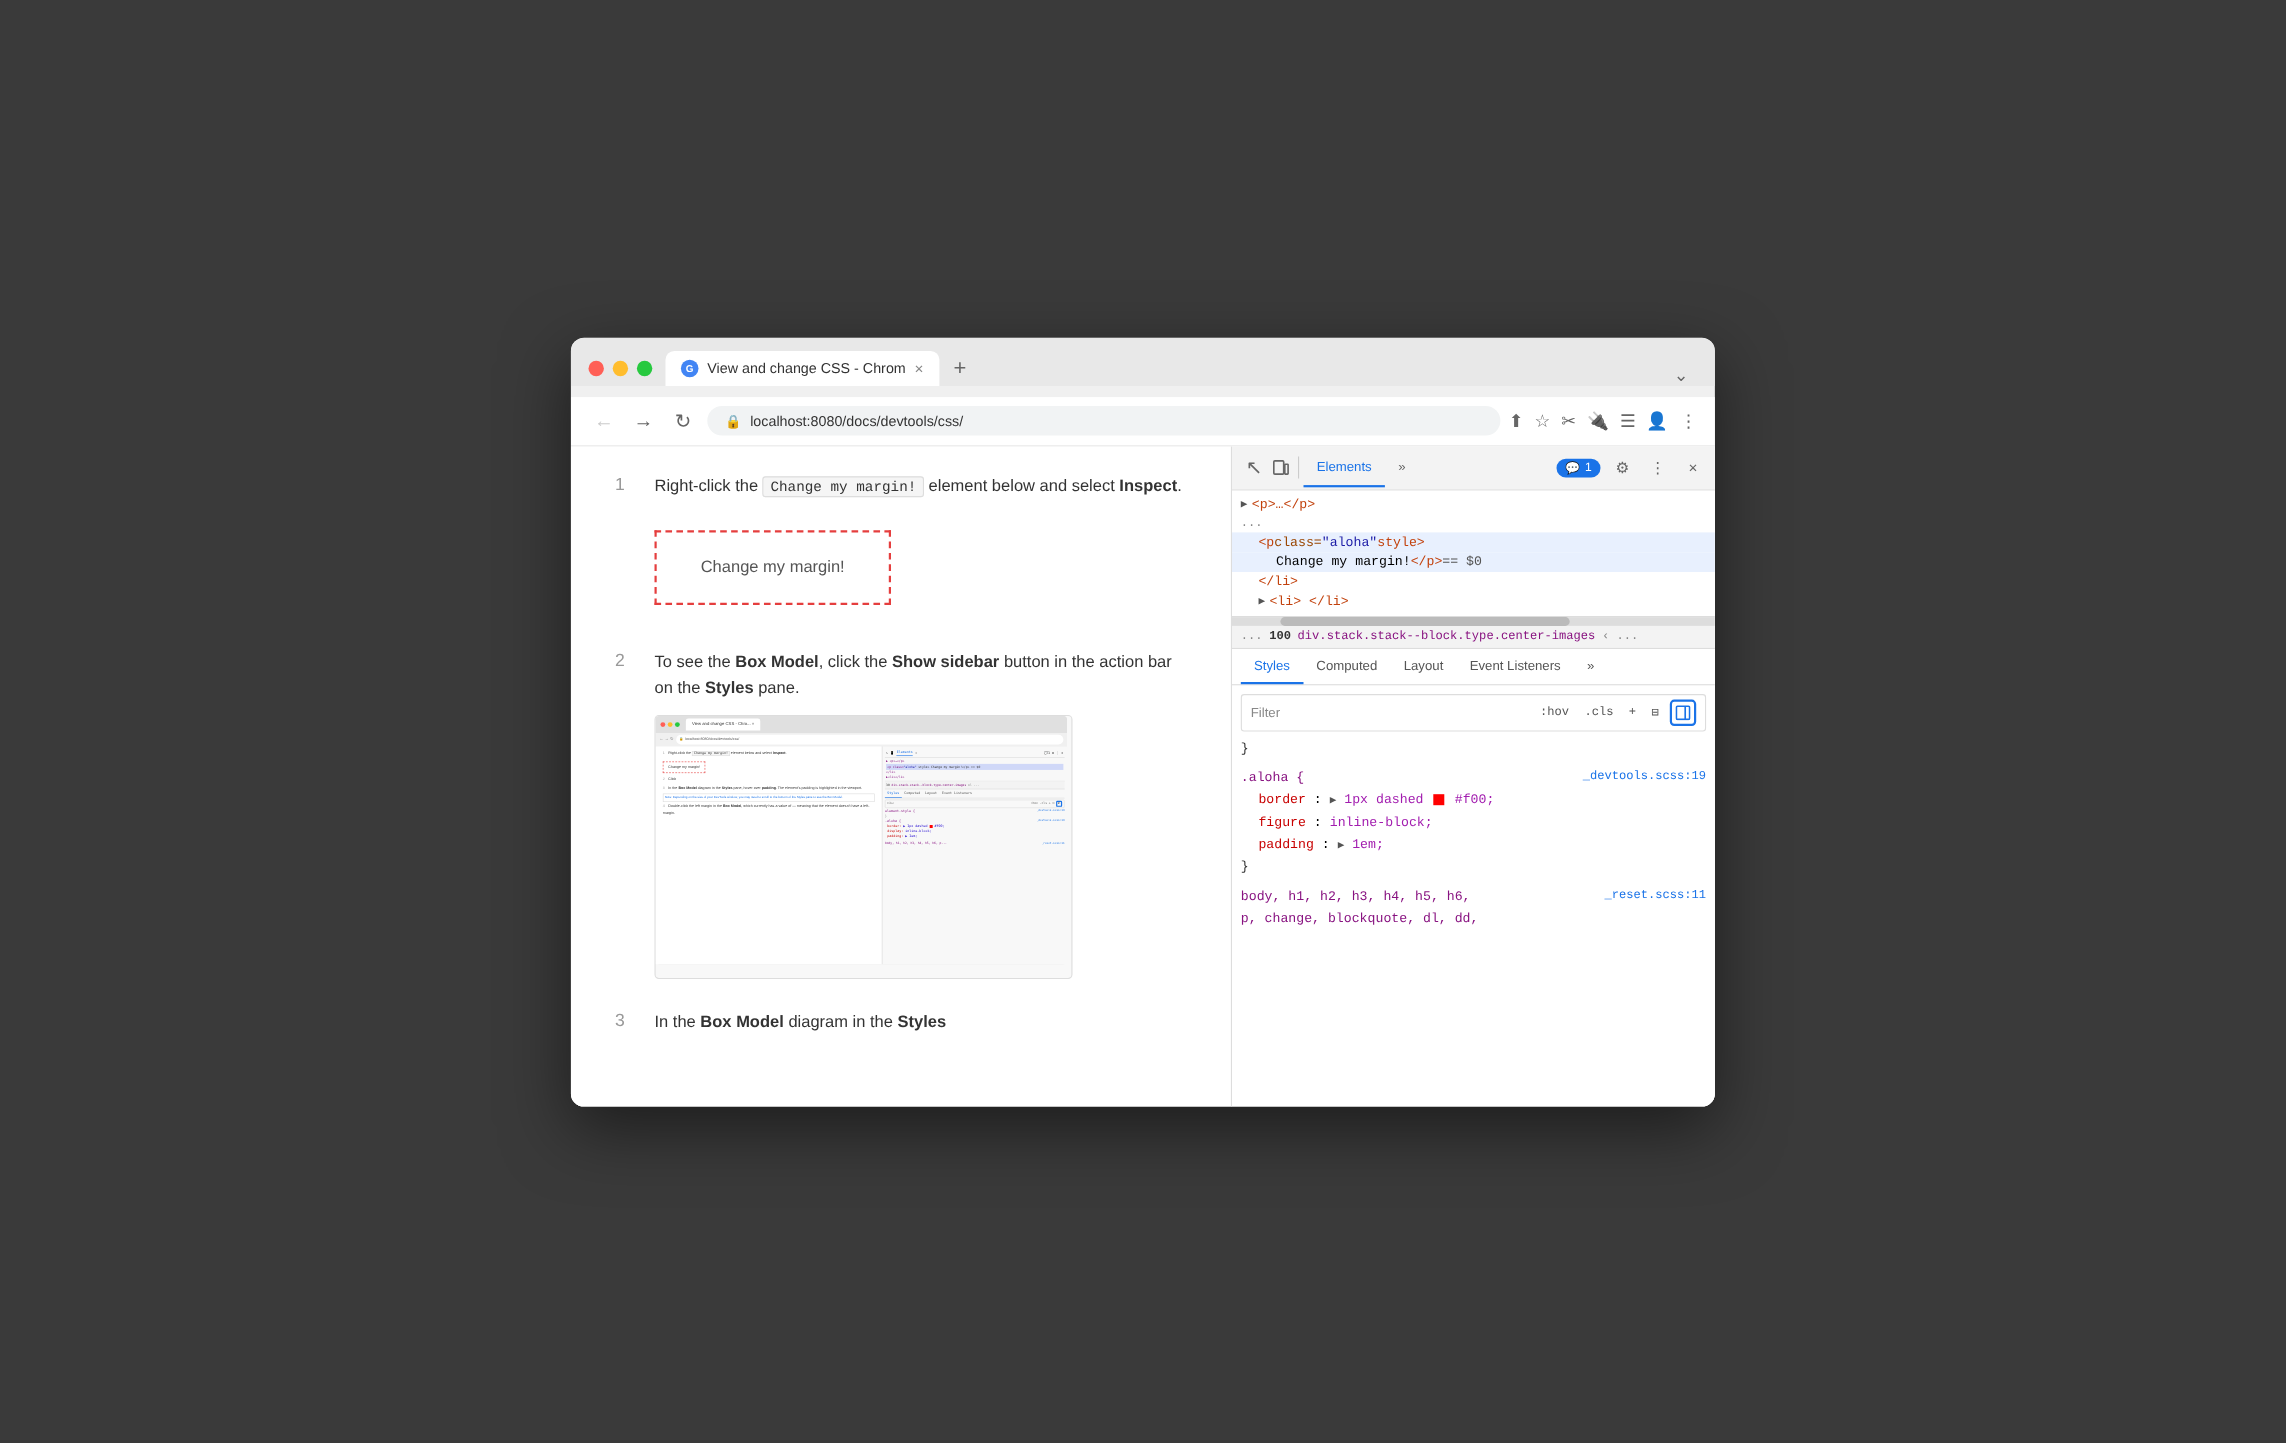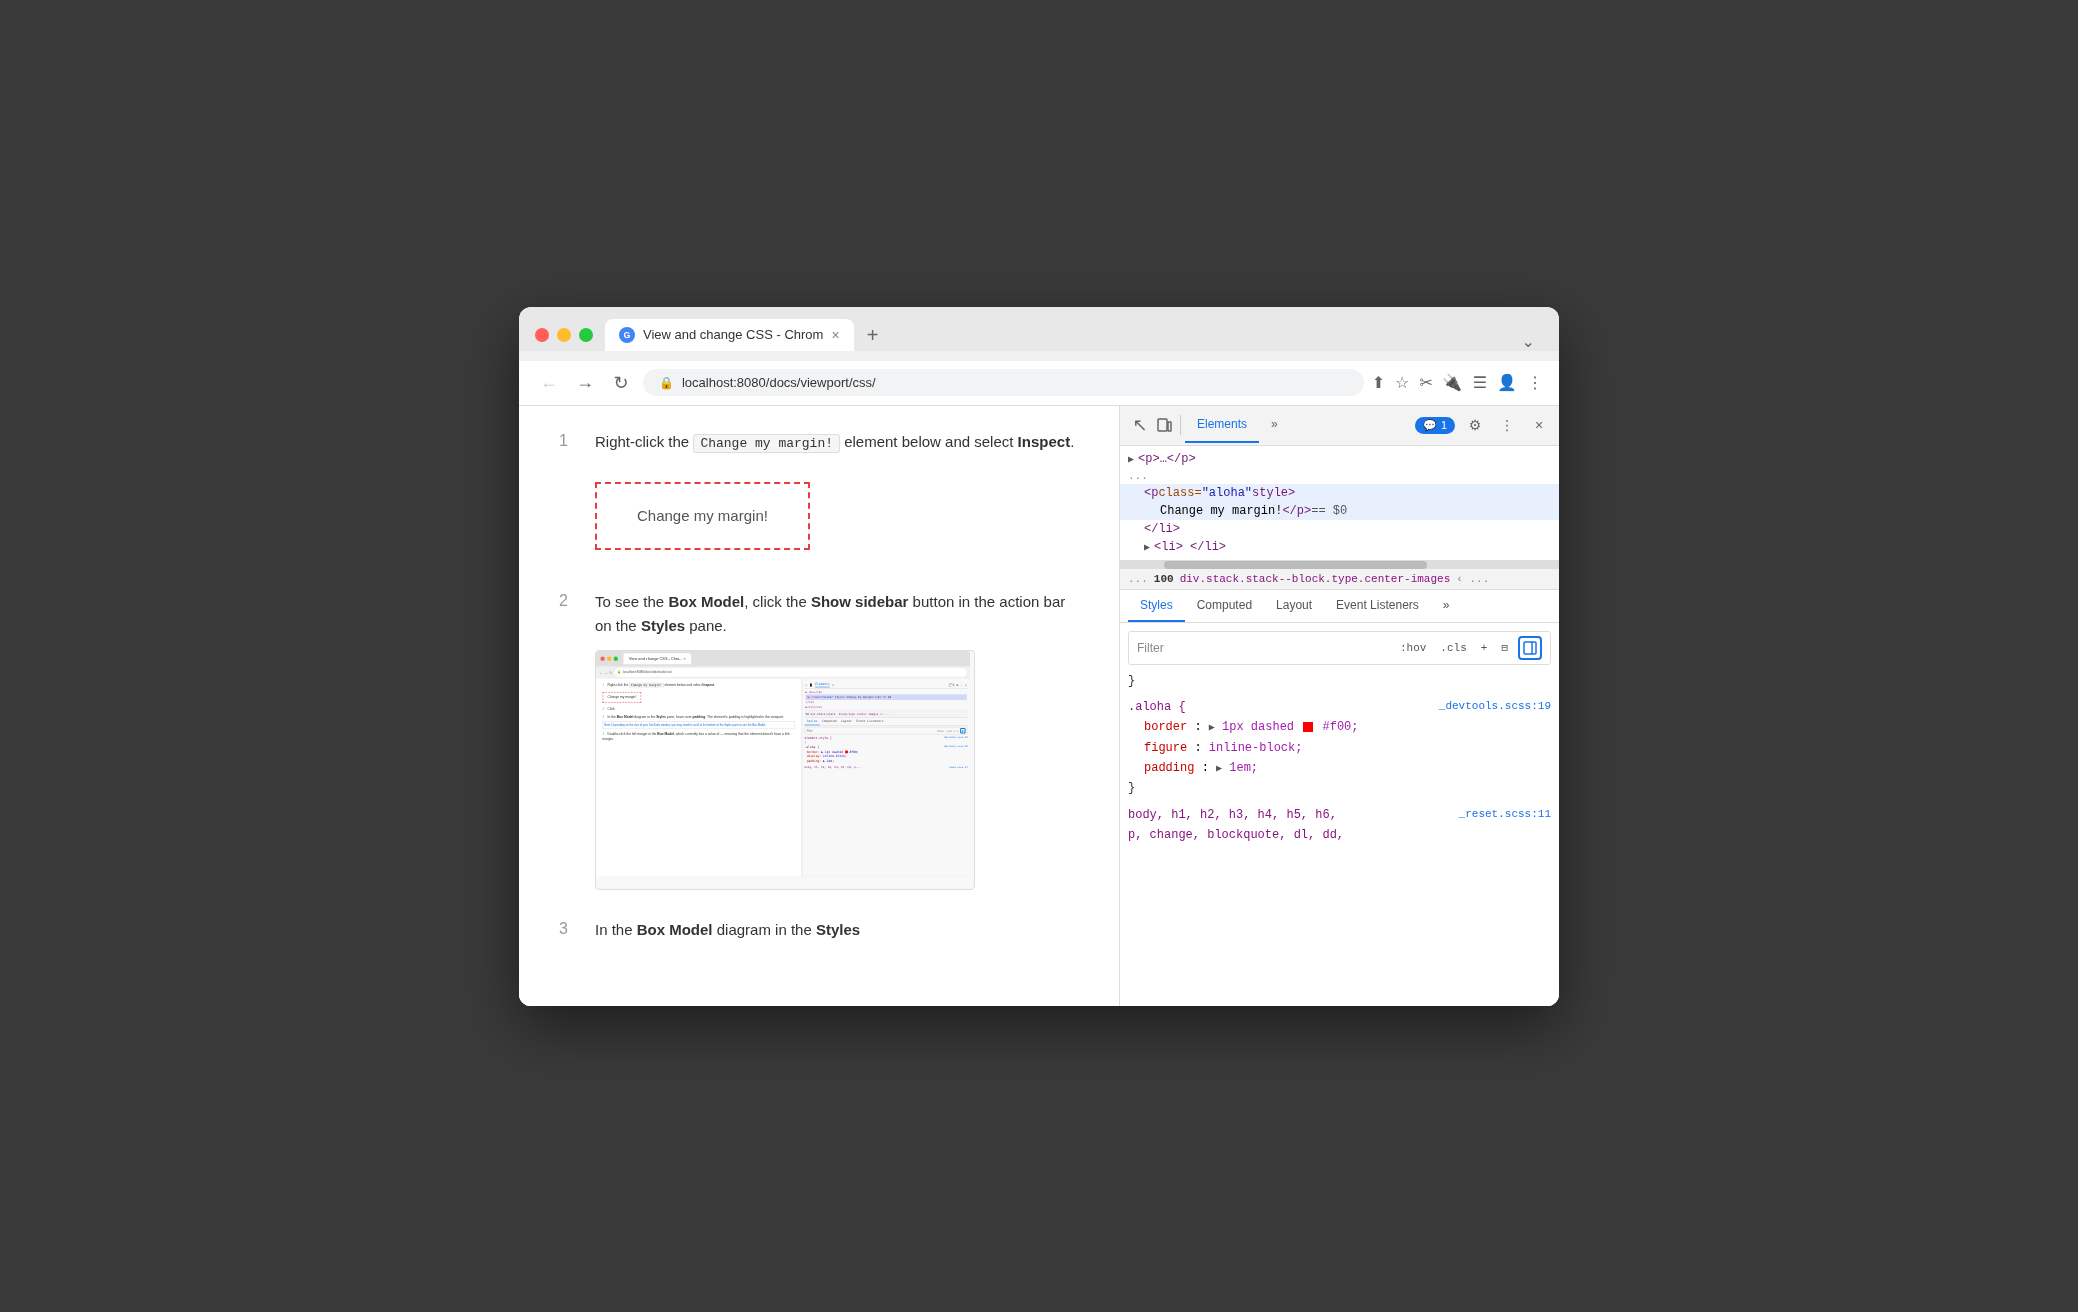--- a/index.html
+++ b/index.html
@@ -271,21 +271,21 @@
     }
     .tree-row {
       padding: 2px 8px;
       display: flex;
       align-items: center;
     }
     .tree-row.selected {
       background: #e8f0fe;
     }
     .tree-indent { margin-left: 16px; }
-    .tag-purple { color: #701a75; }
+    .tag-purple { color: #c2410c; }
     .tag-attr { color: #994500; }
     .tag-value { color: #1a1aa6; }
     .tag-dollar { color: #555; }
     .tree-dots {
       color: #888;
       font-size: 11px;
     }
     .tree-triangle {
       margin-right: 4px;
       font-size: 10px;
@@ -530,21 +530,21 @@
       </div>
     </div>
   </div>
 
   <div class="address-bar">
     <div class="nav-btn disabled">←</div>
     <div class="nav-btn">→</div>
     <div class="nav-btn">↻</div>
     <div class="address-input">
       <span class="lock-icon">🔒</span>
-      <span class="address-text">localhost:8080/docs/viewport/css/</span>
+      <span class="address-text">localhost:8080/docs/devtools/css/</span>
     </div>
     <div class="address-actions">
       <span class="addr-icon">⬆</span>
       <span class="addr-icon">☆</span>
       <span class="addr-icon">✂</span>
       <span class="addr-icon">🔌</span>
       <span class="addr-icon">☰</span>
       <span class="addr-icon">👤</span>
       <span class="addr-icon">⋮</span>
     </div>

